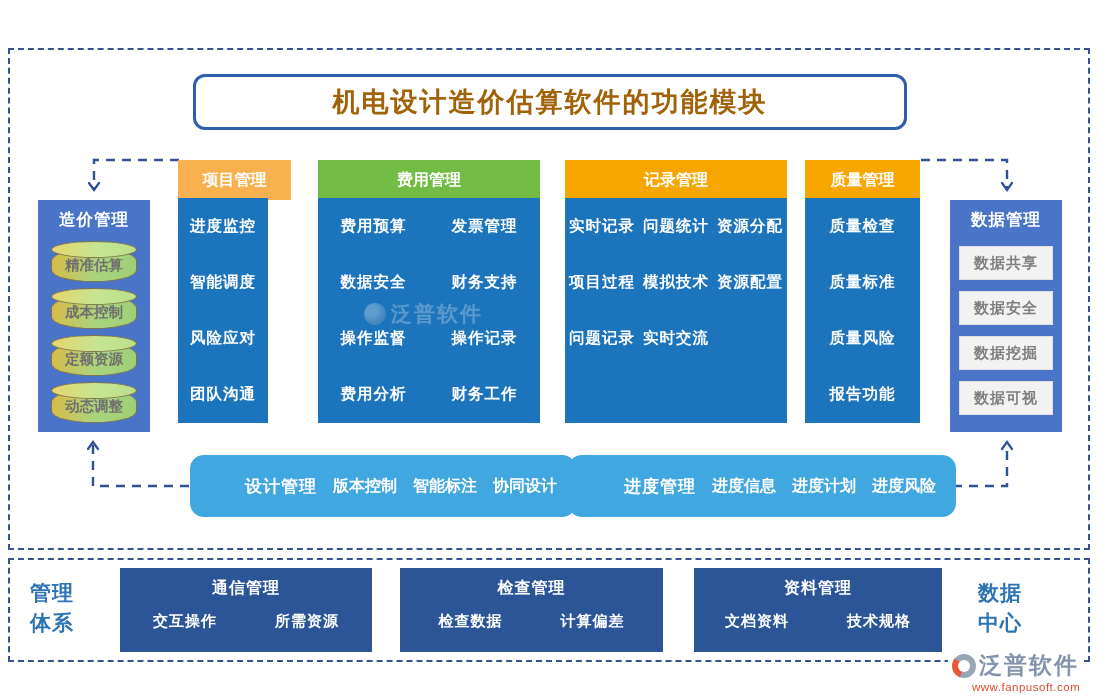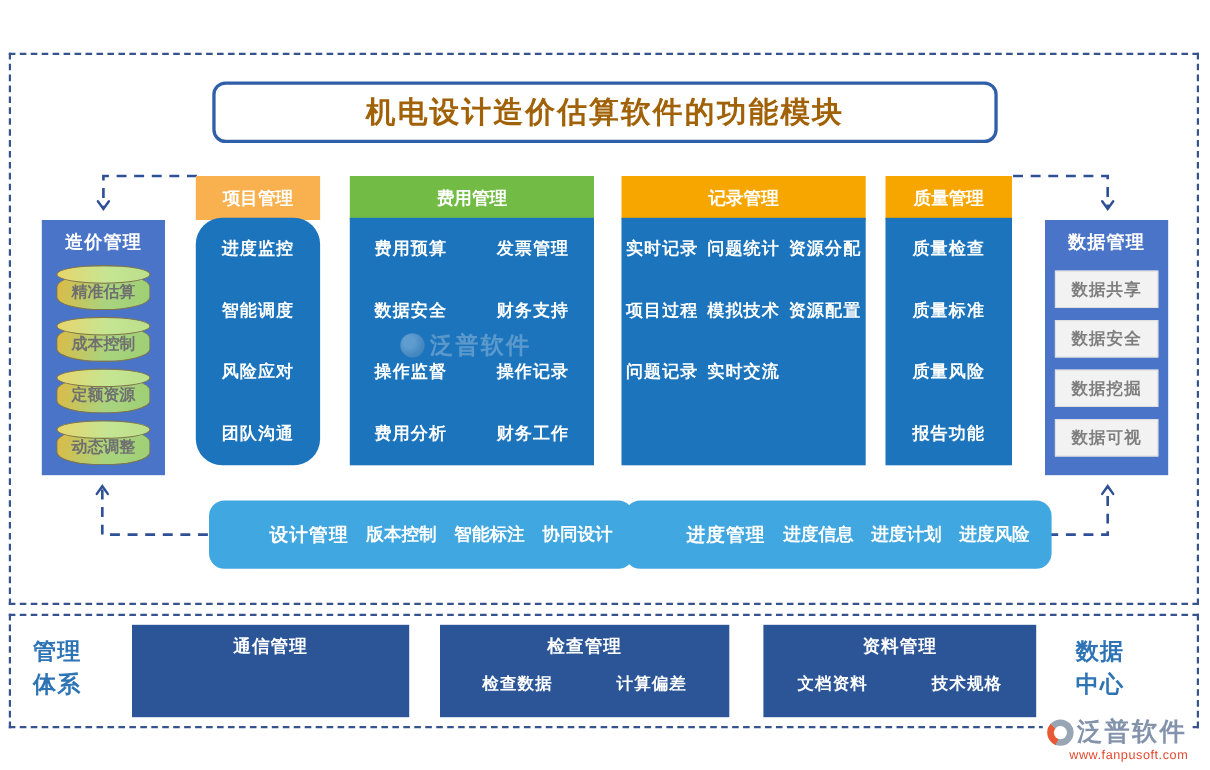--- a/index.html
+++ b/index.html
@@ -22,21 +22,21 @@
     position:absolute; top:140px; height:40px;
     display:flex; align-items:center; justify-content:center;
     color:#fff; font-weight:bold; font-size:16px;margin-top:20px;
   }
   #hdr-0 { left:178px; width:113px; background:#F9B04E; }
   #hdr-1 { left:318px; width:222px; background:#72BB44; }
   #hdr-2 { left:565px; width:222px; background:#F7A600; }
   #hdr-3 { left:805px; width:115px; background:#F7A600; }
 
   .col { position:absolute; top:198px; height:225px; background:#1B74BC; color:#fff; display:grid; }
-  #col-0 { left:178px; width:113px; grid-template-rows:repeat(4,1fr);border-radius:24px; }
+  #col-0 { left:178px; width:90px; grid-template-rows:repeat(4,1fr); }
   #col-1 { left:318px; width:222px; grid-template-rows:repeat(4,1fr); grid-template-columns:repeat(2,1fr); }
   #col-2 { left:565px; width:222px; grid-template-rows:repeat(4,1fr); grid-template-columns:repeat(3,1fr); }
   #col-3 { left:805px; width:115px; grid-template-rows:repeat(4,1fr); }
   .cell { display:flex; align-items:center; justify-content:center; font-size:15.5px; font-weight:600; letter-spacing:1px; }
 
   .side-panel { position:absolute; top:200px; width:112px; height:232px; background:#4A74C8; }
   #left-panel  { left:38px; }
   #right-panel { left:950px; }
   .panel-title {
     height:30px; padding-top:5px; display:flex; align-items:center; justify-content:center;
@@ -201,20 +201,24 @@
   <span>进度风险</span>
 </div>
 
 <div class="side-label" id="label-left">
   <div>管理</div>
   <div>体系</div>
 </div>
 
 <div class="bottom-box" id="bbox-0">
   <div class="bb-title">通信管理</div>
+  <div class="bb-items">
+    <span>交互操作</span>
+    <span>所需资源</span>
+  </div>
 </div>
 <div class="bottom-box" id="bbox-1">
   <div class="bb-title">检查管理</div>
   <div class="bb-items">
     <span>检查数据</span>
     <span>计算偏差</span>
   </div>
 </div>
 <div class="bottom-box" id="bbox-2">
   <div class="bb-title">资料管理</div>

